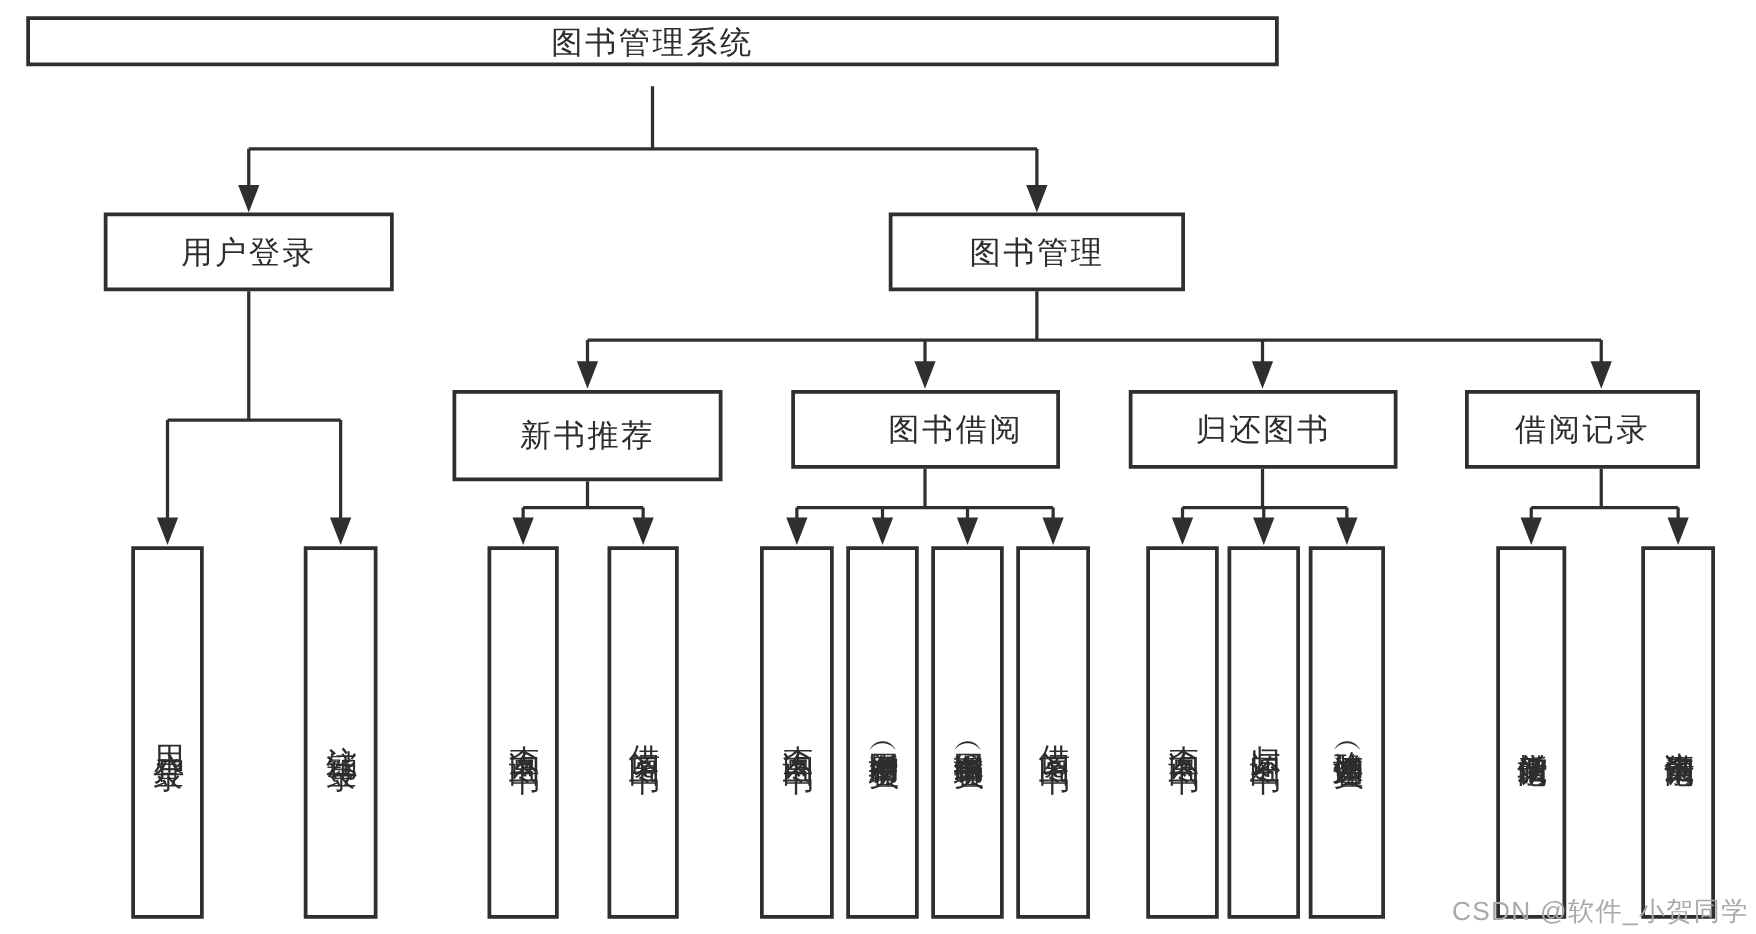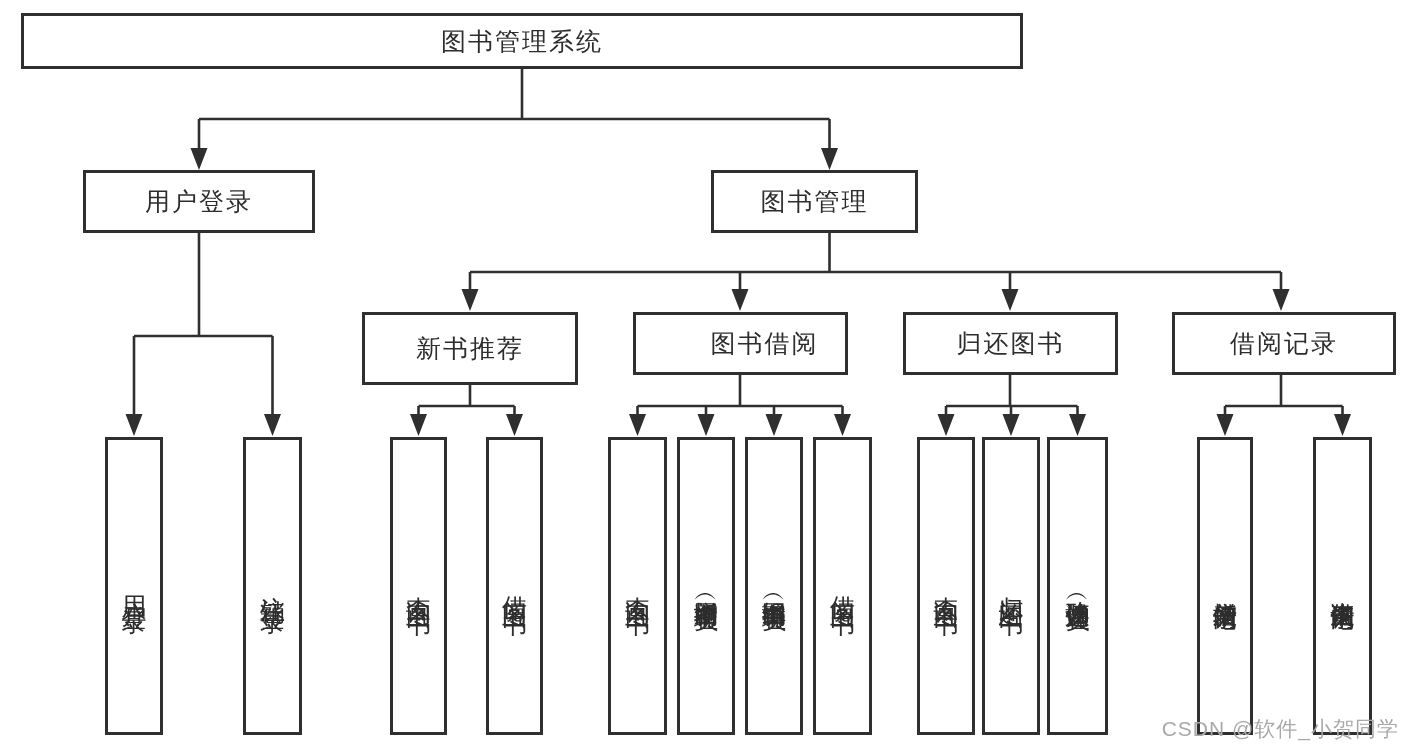--- a/index.html
+++ b/index.html
@@ -98,29 +98,29 @@
     <path class="cline" d="M740,374 V406 M637.5,406 H842.5 M637.5,406 V416 M706,406 V416 M774,406 V416 M842.5,406 V416"></path>
     <path class="ahead" d="M629,414 L646,414 L637.5,436 Z M697.5,414 L714.5,414 L706,436 Z M765.5,414 L782.5,414 L774,436 Z M834,414 L851,414 L842.5,436 Z"></path>
 
     <path class="cline" d="M1010,374 V406 M946,406 H1077.5 M946,406 V416 M1011,406 V416 M1077.5,406 V416"></path>
     <path class="ahead" d="M937.5,414 L954.5,414 L946,436 Z M1002.5,414 L1019.5,414 L1011,436 Z M1069,414 L1086,414 L1077.5,436 Z"></path>
 
     <path class="cline" d="M1281,374 V406 M1225,406 H1342.5 M1225,406 V416 M1342.5,406 V416"></path>
     <path class="ahead" d="M1216.5,414 L1233.5,414 L1225,436 Z M1334,414 L1351,414 L1342.5,436 Z"></path>
   </svg>
 
-  <div class="hbox" style="left:21px; top:13px; width:1002px; height:56px;">图书管理系统</div>
+  <div class="hbox" style="left:21px; top:13px; width:1002px; height:40px;">图书管理系统</div>
 
   <div class="hbox" style="left:83px; top:170px; width:232px; height:63px;">用户登录</div>
-  <div class="hbox" style="left:711px; top:170px; width:207px; height:63px;">图书管理</div>
+  <div class="hbox" style="left:711px; top:170px; width:237px; height:63px;">图书管理</div>
 
   <div class="hbox" style="left:362px; top:312px; width:216px; height:73px;">新书推荐</div>
   <div class="hbox" style="left:633px; top:312px; width:215px; height:63px;padding-left:48px;">图书借阅</div>
   <div class="hbox" style="left:903px; top:312px; width:215px; height:63px;">归还图书</div>
-  <div class="hbox" style="left:1172px; top:312px; width:224px; height:63px;">借阅记录</div>
+  <div class="hbox" style="left:1172px; top:312px; width:188px; height:63px;">借阅记录</div>
 
   <div class="vbox" style="left:105px; width:58px;">
     <span>用户登录</span>
   </div>
   <div class="vbox" style="left:243px; width:59px;">
     <span>注销登录</span>
   </div>
 
   <div class="vbox" style="left:390px; width:57px;">
     <span>查询图书</span>

